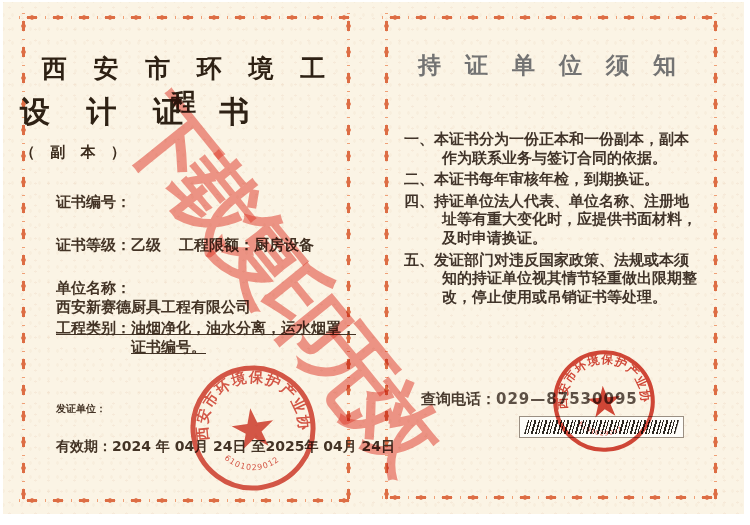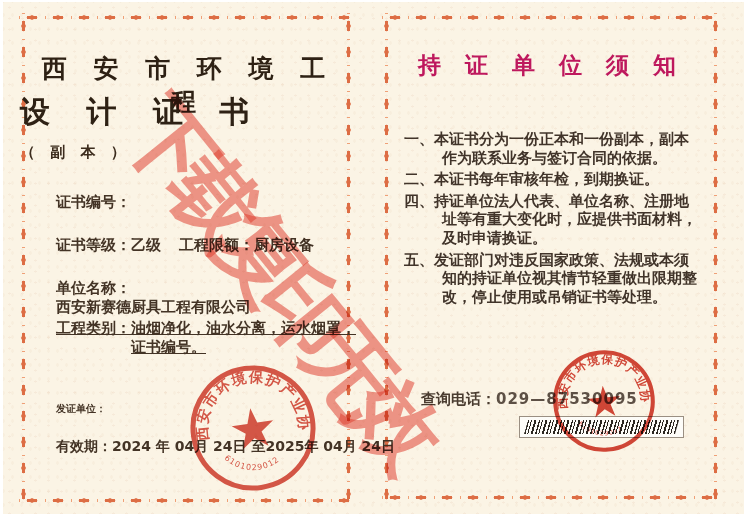--- a/index.html
+++ b/index.html
@@ -53,21 +53,21 @@
   .f-no   { top:193px;text-align:right; }
   .f-grade{ top:236px; }
   .f-name { top:279px;flex-direction:column; }
   .f-type { top:319px;text-decoration:underline; }
   .f-issuer { top:399px; font-size:10px; width:306px; white-space:nowrap; }
   .f-valid  { top:437px; font-size:14px; width:306px; white-space:nowrap; }
   .gap { display:inline-block; width:18px; }
 
   
   .rp-title { left:382px; top:50px; width:338px; text-align:center;
-    font-size:23px; font-weight:700; letter-spacing:8px; color:#be185d; }
+    font-size:23px; font-weight:700; letter-spacing:8px; color:#737373; }
   .notices { left:404px; top:130px; width:298px; font-size:15px; font-weight:600;
     line-height:18.6px; color:#41342a; }
   .notices p { margin:0 0 3px 0; padding-left:38px; text-indent:-38px; }
 
   .phone { left:421px; top:390px; font-size:15px; font-weight:700; color:#4a3c30; white-space:nowrap; }
   .phone .num { color:#5d5045; letter-spacing:1px; }
 
   .barcode { position:absolute; left:519px; top:416px; width:165px; height:22px; z-index:22;
     background:#fdfcf8; border:1px solid #9a8f82; box-sizing:border-box; overflow:hidden; }
   .barcode .bars { position:absolute; left:6px; top:3px; right:6px; bottom:3px;

